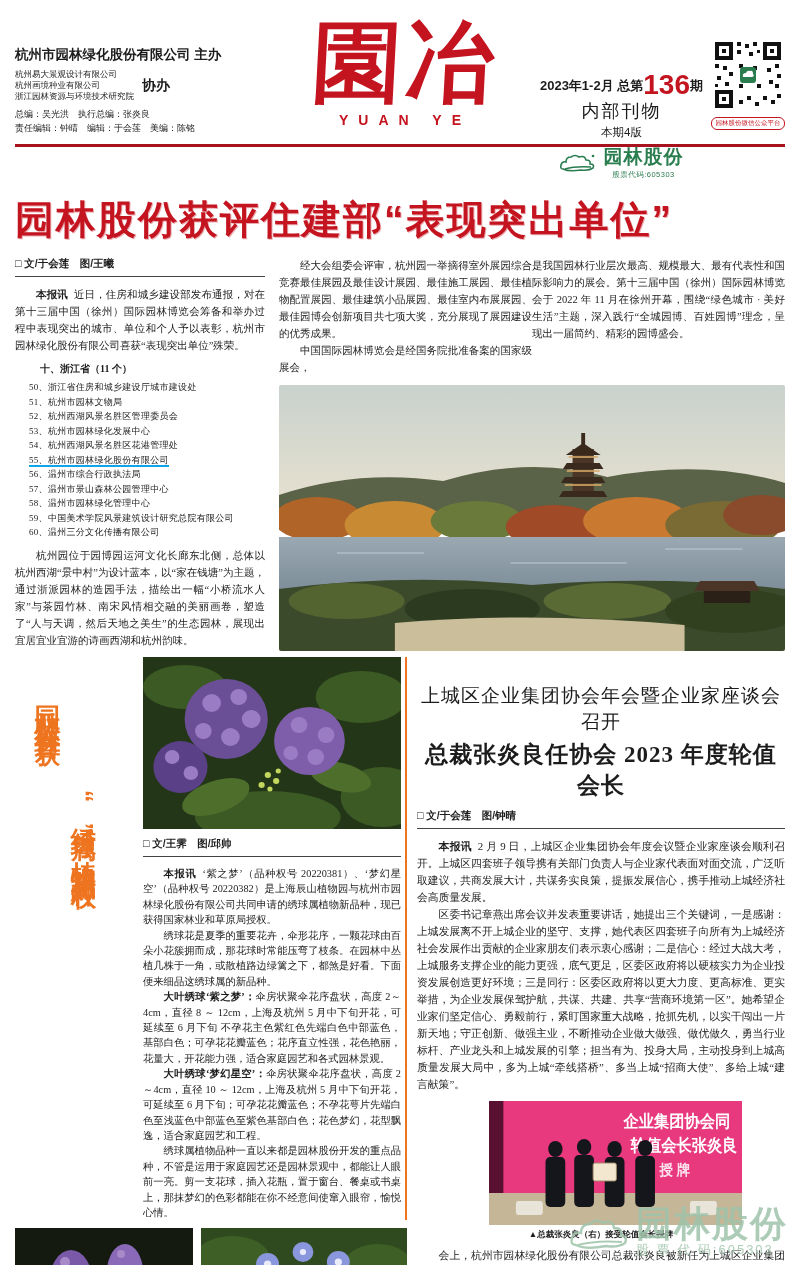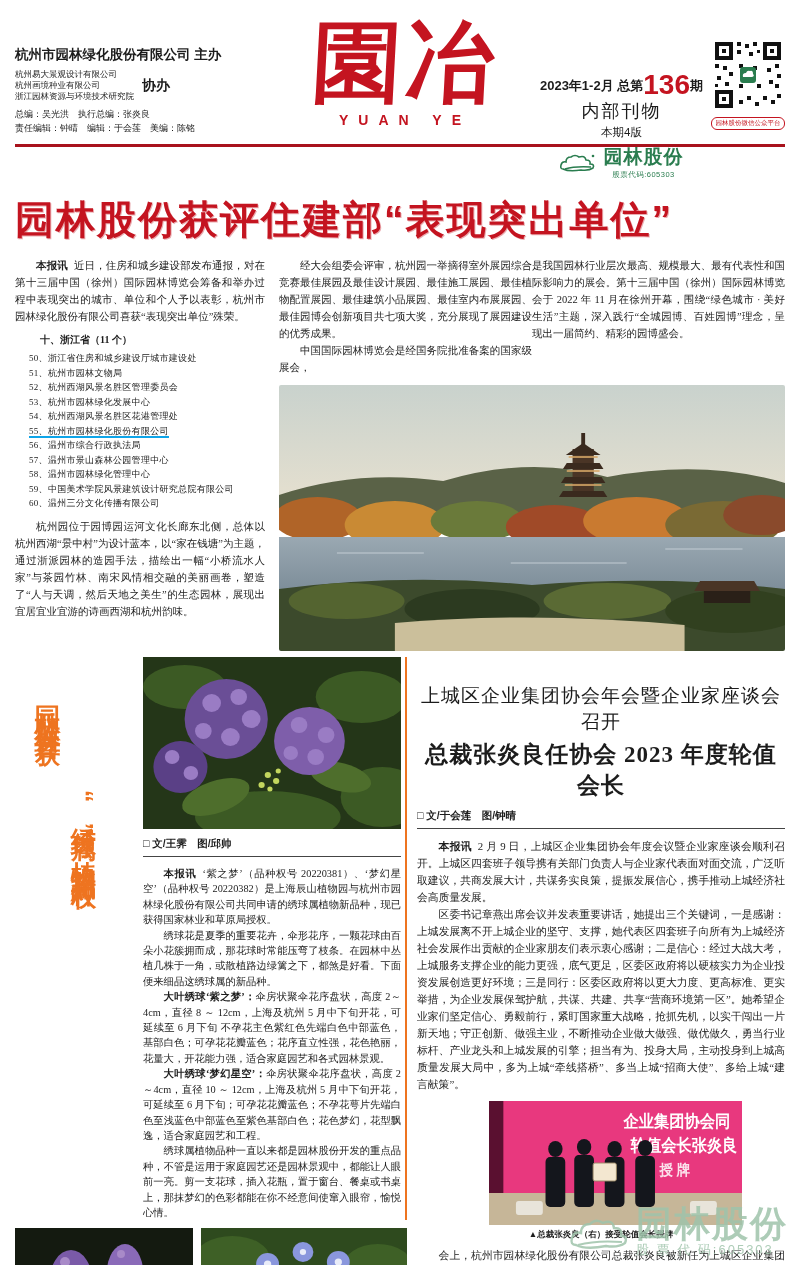--- a/index.html
+++ b/index.html
@@ -189,20 +189,21 @@
       </div>
     </div>
   </div>
 
   <div class="red-rule"></div>
 
   <div class="lead-headline">园林股份获评住建部“表现突出单位”</div>
 
   <div class="a1">
     <div class="a1-col1">
+      <div class="byline">□ 文/于会莲　图/王曦</div>
       <p class="indent"><b class="lead-label">本报讯</b><span>近日，住房和城乡建设部发布通报，对在第十三届中国（徐州）国际园林博览会筹备和举办过程中表现突出的城市、单位和个人予以表彰，杭州市园林绿化股份有限公司喜获“表现突出单位”殊荣。</span></p>
       <div class="list-title">十、浙江省（11 个）</div>
       <ul class="winner-list">
         <li><span>50、浙江省住房和城乡建设厅城市建设处</span></li>
         <li><span>51、杭州市园林文物局</span></li>
         <li><span>52、杭州西湖风景名胜区管理委员会</span></li>
         <li><span>53、杭州市园林绿化发展中心</span></li>
         <li><span>54、杭州西湖风景名胜区花港管理处</span></li>
         <li><span class="hl">55、杭州市园林绿化股份有限公司</span></li>
         <li><span>56、温州市综合行政执法局</span></li>

